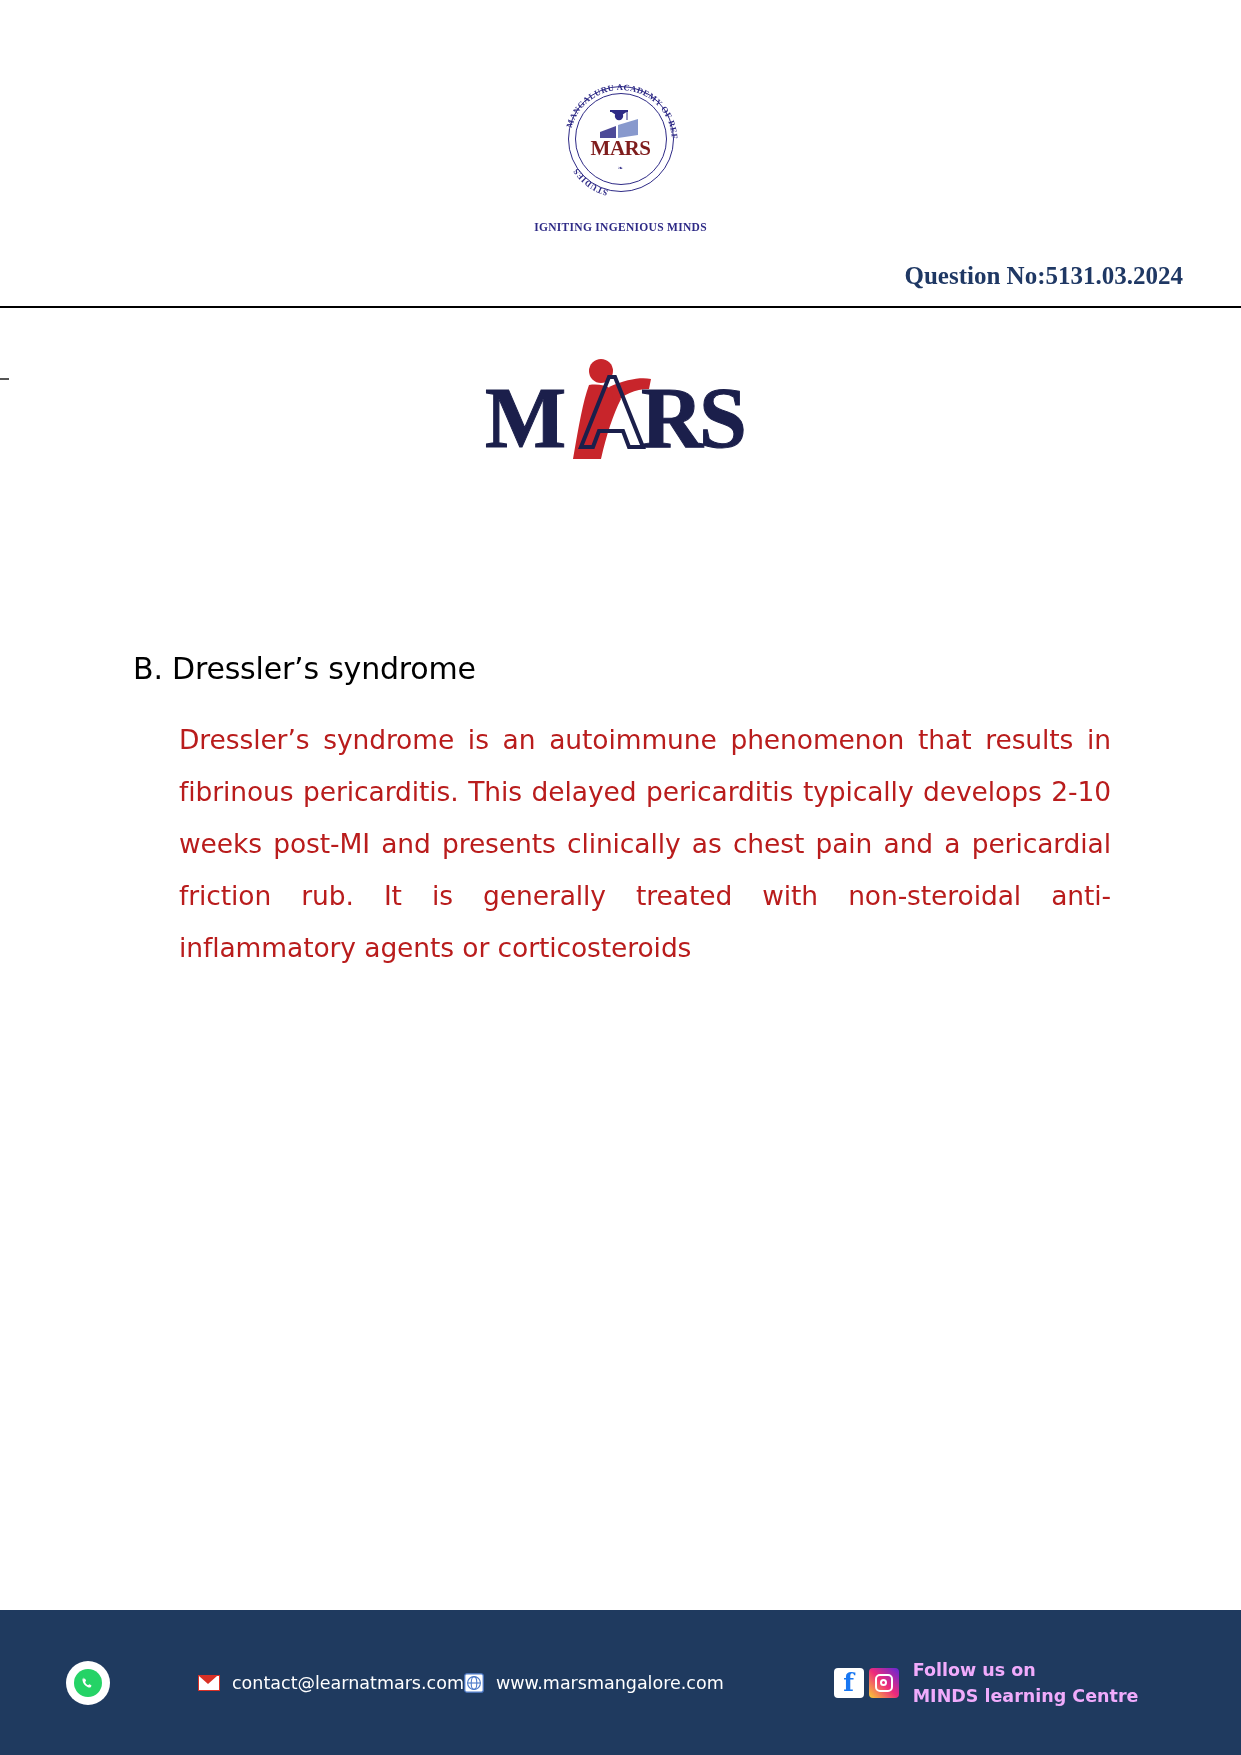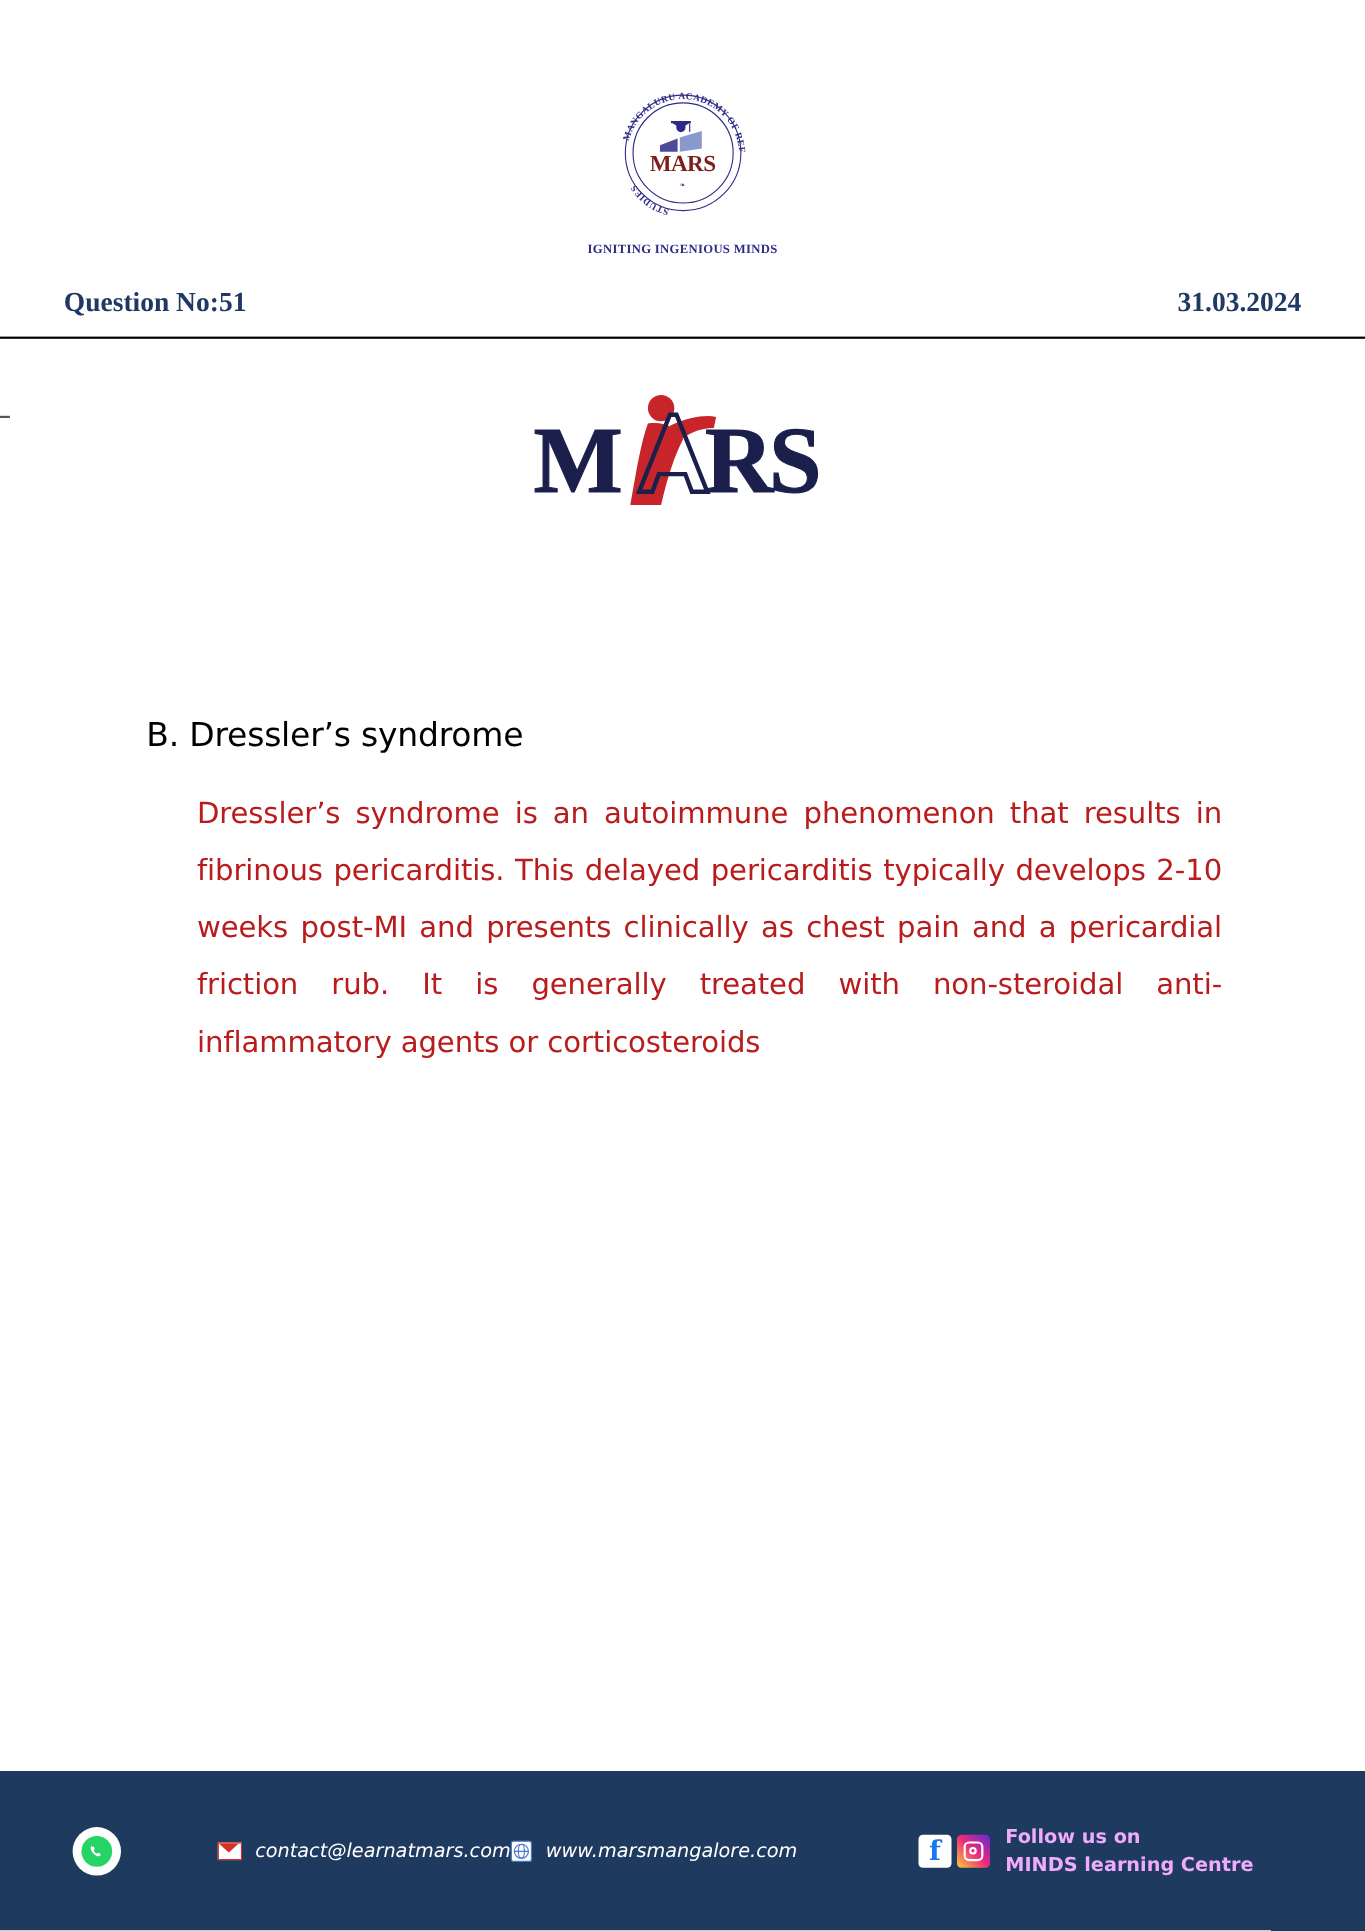--- a/index.html
+++ b/index.html
@@ -102,21 +102,21 @@
     letter-spacing: 0.3px;
   }
 
   
   .header-row {
     position: absolute;
     top: 262px;
     left: 58px;
     width: 1125px;
     display: flex;
-    justify-content: space-between;
+    justify-content: flex-end;
     align-items: flex-end;
     font-family: "Liberation Serif", serif;
     font-weight: bold;
     font-size: 25px;
     color: #1f3864;
   }
   .header-rule {
     position: absolute;
     top: 306px;
     left: 0;
@@ -221,21 +221,20 @@
     margin-left: 72px;
     font-family: "DejaVu Sans", sans-serif;
     font-size: 17.5px;
     line-height: 40px;
     color: #ffffff;
   }
   .contact-line {
     display: flex;
     align-items: center;
     gap: 12px;
-    font-style: italic;
   }
   .mail-icon {
     width: 22px;
     height: 16px;
     border: 1.6px solid #d93025;
     box-sizing: border-box;
     position: relative;
     background: #ffffff;
     flex: 0 0 auto;
   }

